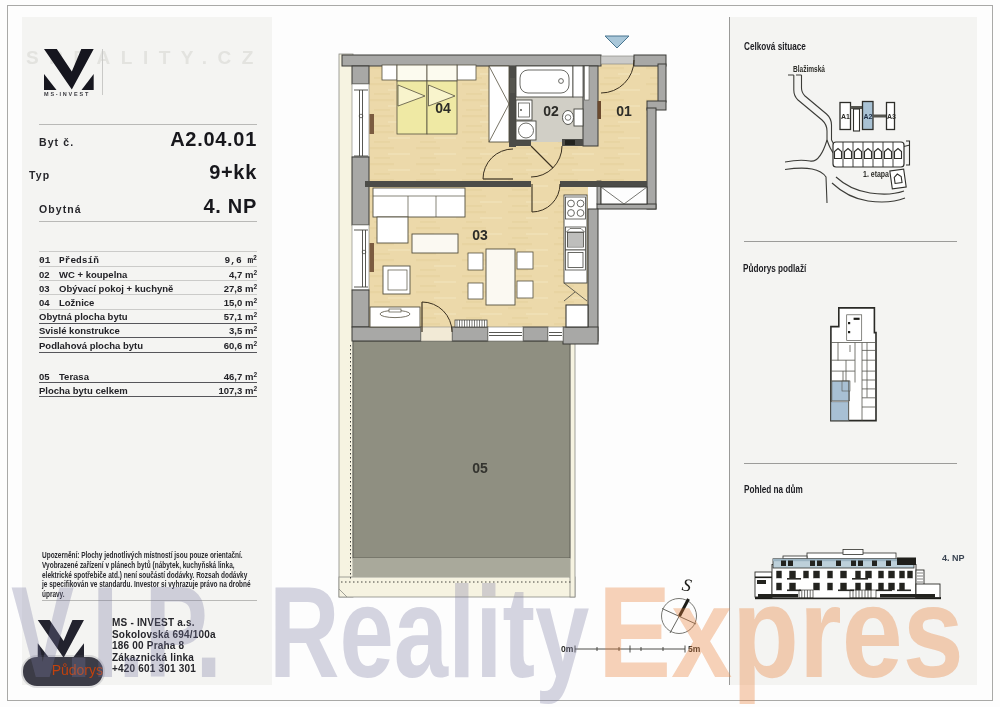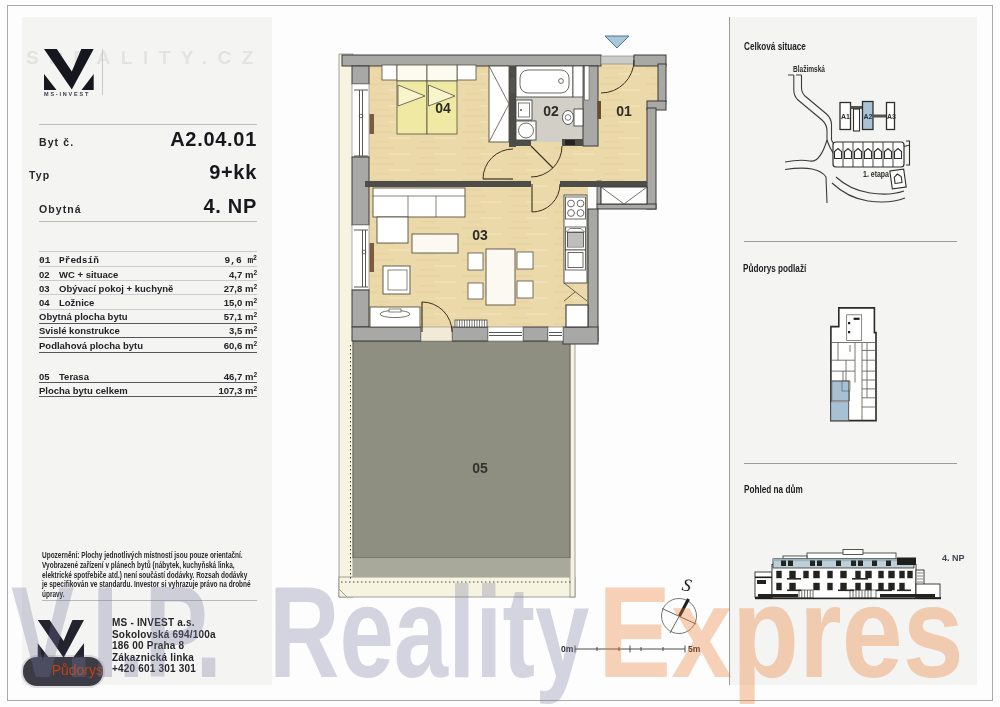--- a/index.html
+++ b/index.html
@@ -60,21 +60,21 @@
   <div class="abs bigval" style="left:39px;top:161px;width:218px;text-align:right;">9+kk</div>
 
   <div class="abs lbl" style="left:39px;top:203px;">Obytná</div>
   <div class="abs bigval" style="left:39px;top:195px;width:218px;text-align:right;">4. NP</div>
 
   <div class="abs hrule" style="left:39px;top:221px;width:218px;"></div>
 
   <div class="abs tline" style="top:251px;"></div>
   <div class="abs trow" style="top:255px;font-family:Liberation Mono, monospace;"><span class="num">01</span><span class="nm">Předsíň</span><span class="val">9,6 m<sup>2</sup></span></div>
   <div class="abs tline" style="top:266px;"></div>
-  <div class="abs trow" style="top:269px;"><span class="num">02</span><span class="nm">WC + situace</span><span class="val">4,7 m<sup>2</sup></span></div>
+  <div class="abs trow" style="top:269px;"><span class="num">02</span><span class="nm">WC + koupelna</span><span class="val">4,7 m<sup>2</sup></span></div>
   <div class="abs tline" style="top:280px;"></div>
   <div class="abs trow" style="top:283px;"><span class="num">03</span><span class="nm">Obývací pokoj + kuchyně</span><span class="val">27,8 m<sup>2</sup></span></div>
   <div class="abs tline" style="top:294px;"></div>
   <div class="abs trow" style="top:297px;"><span class="num">04</span><span class="nm">Ložnice</span><span class="val">15,0 m<sup>2</sup></span></div>
   <div class="abs tline" style="top:309px;"></div>
   <div class="abs trow b" style="top:311px;"><span class="nm">Obytná plocha bytu</span><span class="val">57,1 m<sup>2</sup></span></div>
   <div class="abs tline d" style="top:323px;"></div>
   <div class="abs trow" style="top:325px;"><span class="nm">Svislé konstrukce</span><span class="val">3,5 m<sup>2</sup></span></div>
   <div class="abs tline d" style="top:337px;"></div>
   <div class="abs trow b" style="top:340px;"><span class="nm">Podlahová plocha bytu</span><span class="val">60,6 m<sup>2</sup></span></div>

